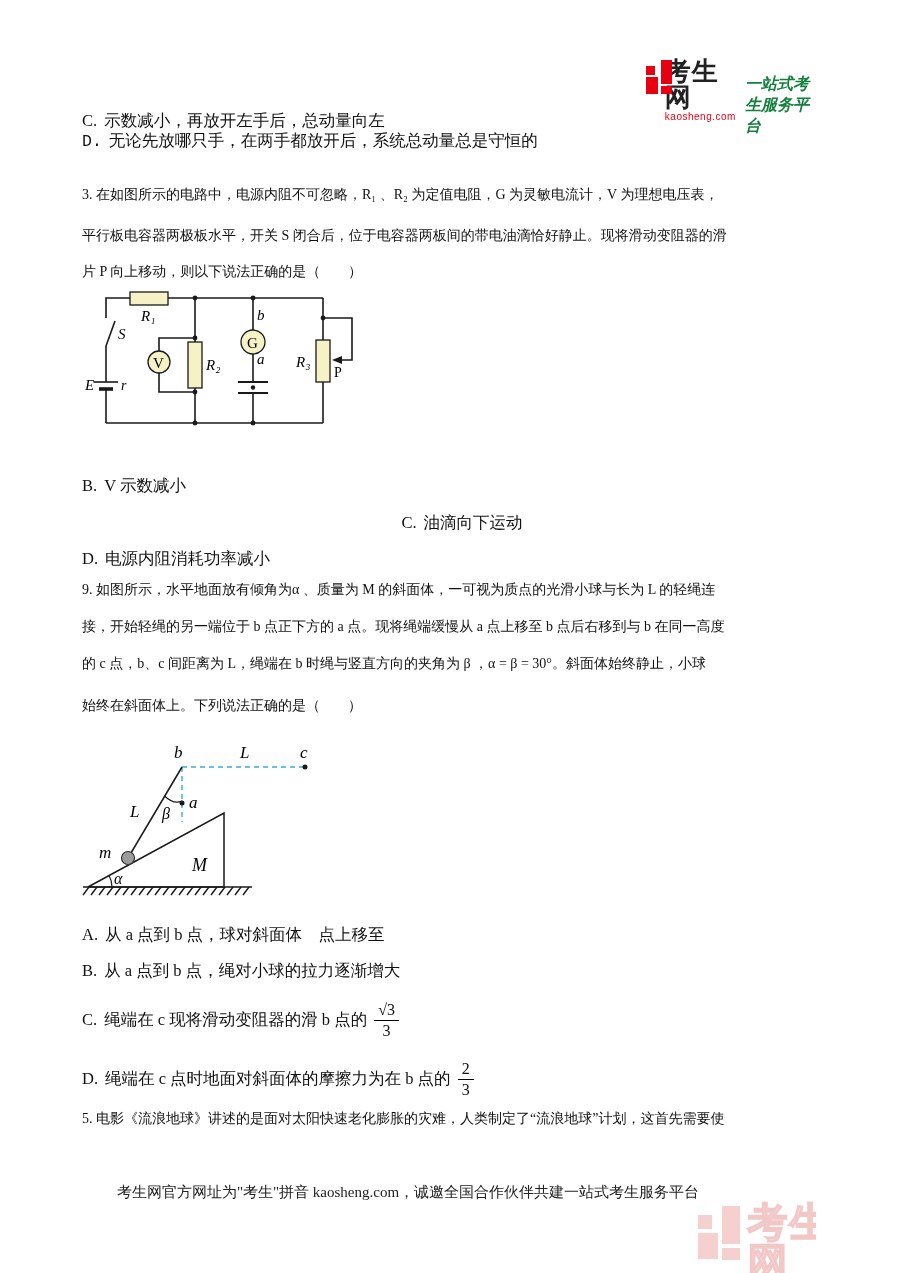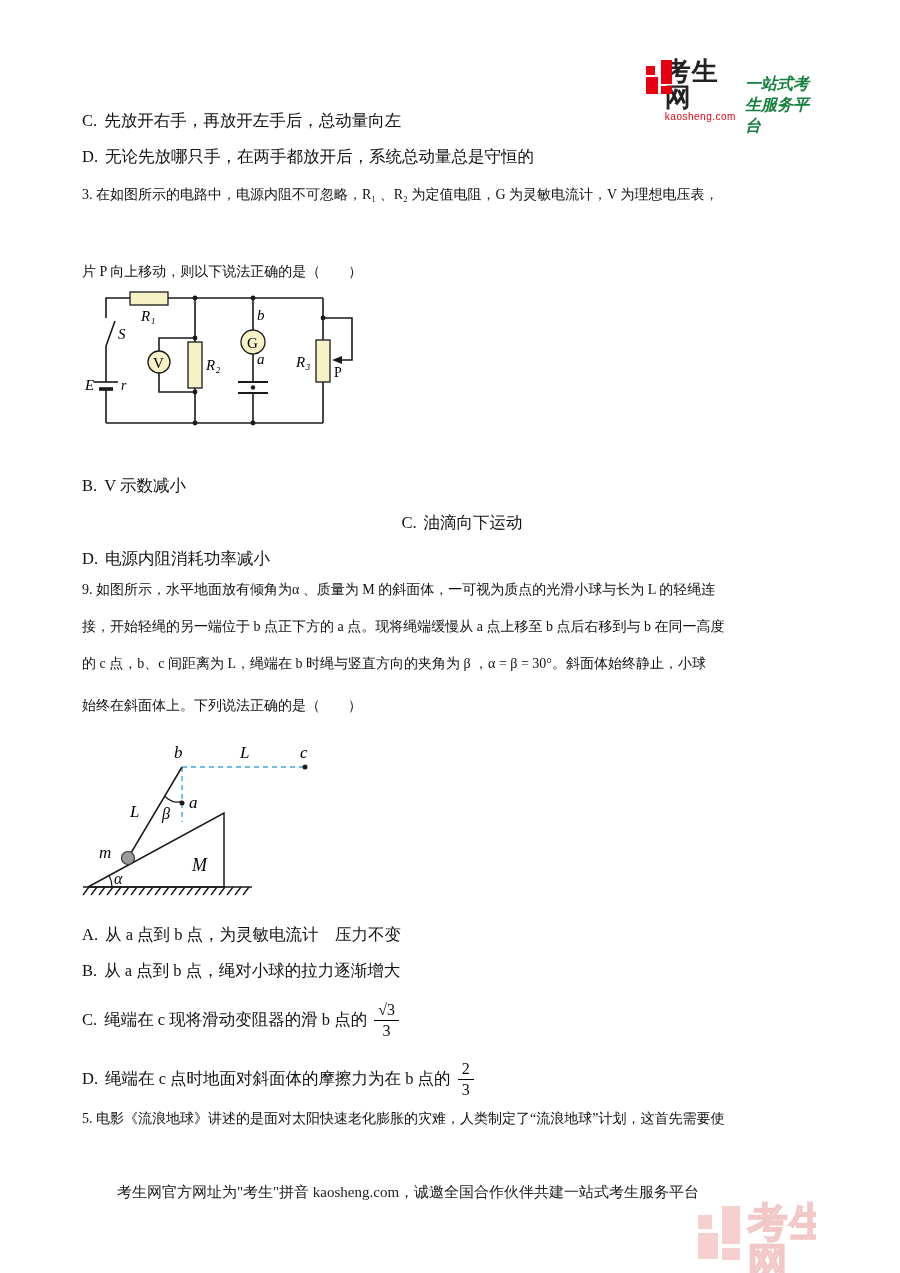--- a/index.html
+++ b/index.html
@@ -65,27 +65,28 @@
     <span class="logo-texts">
       <div class="brand">考生网</div>
       <div class="domain">kaosheng.com</div>
     </span>
     <span class="tagline">一站式考生服务平台</span>
   </div>
 
   <div class="col" style="top:0;height:1273px;">
 
     <div class="opt" style="top:110px;">
-      <span class="lbl">C.</span><span>先放开右手，再放开左手后，总动量向左</span>
-    </div>
-    <div class="opt" style="top:146px;">
+      <span class="lbl">C.</span><span>示数减小，再放开左手后，总动量向左</span>
+    </div>
+    <div class="opt" style="top:130px;font-family:Liberation Mono, monospace;">
       <span class="lbl">D.</span><span>无论先放哪只手，在两手都放开后，系统总动量总是守恒的</span>
     </div>
 
     <div class="line" style="top:186px;">3. 在如图所示的电路中，电源内阻不可忽略，R₁ 、R₂ 为定值电阻，G 为灵敏电流计，V 为理想电压表，</div>
+    <div class="line" style="top:227px;">平行板电容器两极板水平，开关 S 闭合后，位于电容器两板间的带电油滴恰好静止。现将滑动变阻器的滑</div>
     <div class="line" style="top:263px;">片 P 向上移动，则以下说法正确的是（　　）</div>
 
     <svg class="fig" style="top:290px;left:2px;" width="284" height="142" viewBox="0 0 284 142">
 
       <g stroke="#1a1a1a" stroke-width="1.6" fill="none">
         <polyline points="22,28 22,8 239,8"></polyline>
         <line x1="239" y1="8" x2="239" y2="133"></line>
         <line x1="22" y1="56" x2="22" y2="88"></line>
         <line x1="22" y1="102" x2="22" y2="133"></line>
         <line x1="22" y1="133" x2="239" y2="133"></line>
@@ -214,21 +215,21 @@
       <text x="242" y="18" font-size="17" class="it">c</text>
       <text x="131" y="68" font-size="17" class="it">a</text>
       <text x="104" y="79" font-size="16" class="it">β</text>
       <text x="72" y="77" font-size="17" class="it">L</text>
       <text x="41" y="118" font-size="17" class="it">m</text>
       <text x="134" y="131" font-size="18" class="it">M</text>
       <text x="56" y="144" font-size="16" class="it">α</text>
     </svg>
 
     <div class="opt" style="top:924px;">
-      <span class="lbl">A.</span><span>从 a 点到 b 点，为灵敏电流计　压力不变</span>
+      <span class="lbl">A.</span><span>从 a 点到 b 点，球对斜面体　点上移至</span>
     </div>
     <div class="opt" style="top:960px;">
       <span class="lbl">B.</span><span>从 a 点到 b 点，绳对小球的拉力逐渐增大</span>
     </div>
     <div class="opt optflex" style="top:998px;height:44px;">
       <span class="lbl">C.</span>
         <span>绳端在 c 现将滑动变阻器的滑 b 点的</span>
       <span class="frac">
         <span class="num">√3</span>
         <span class="den">3</span>

